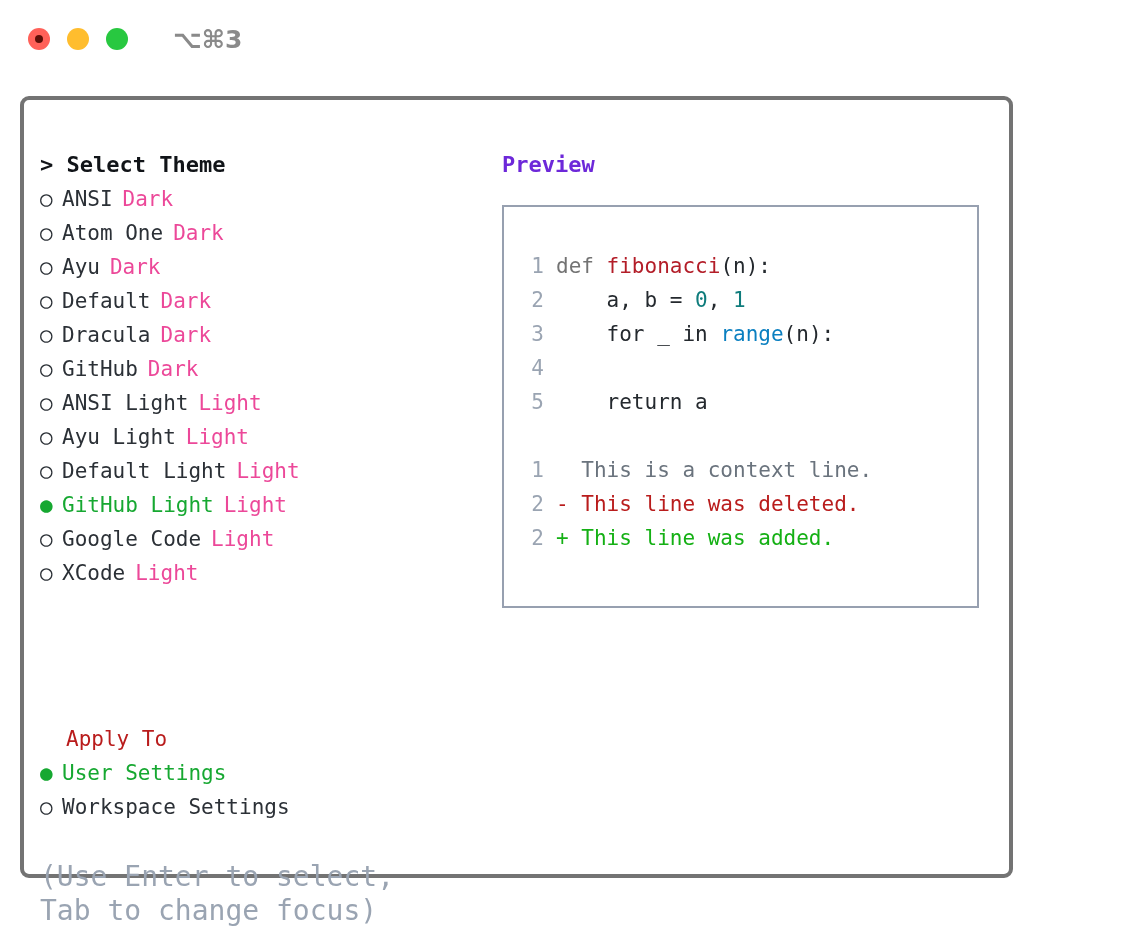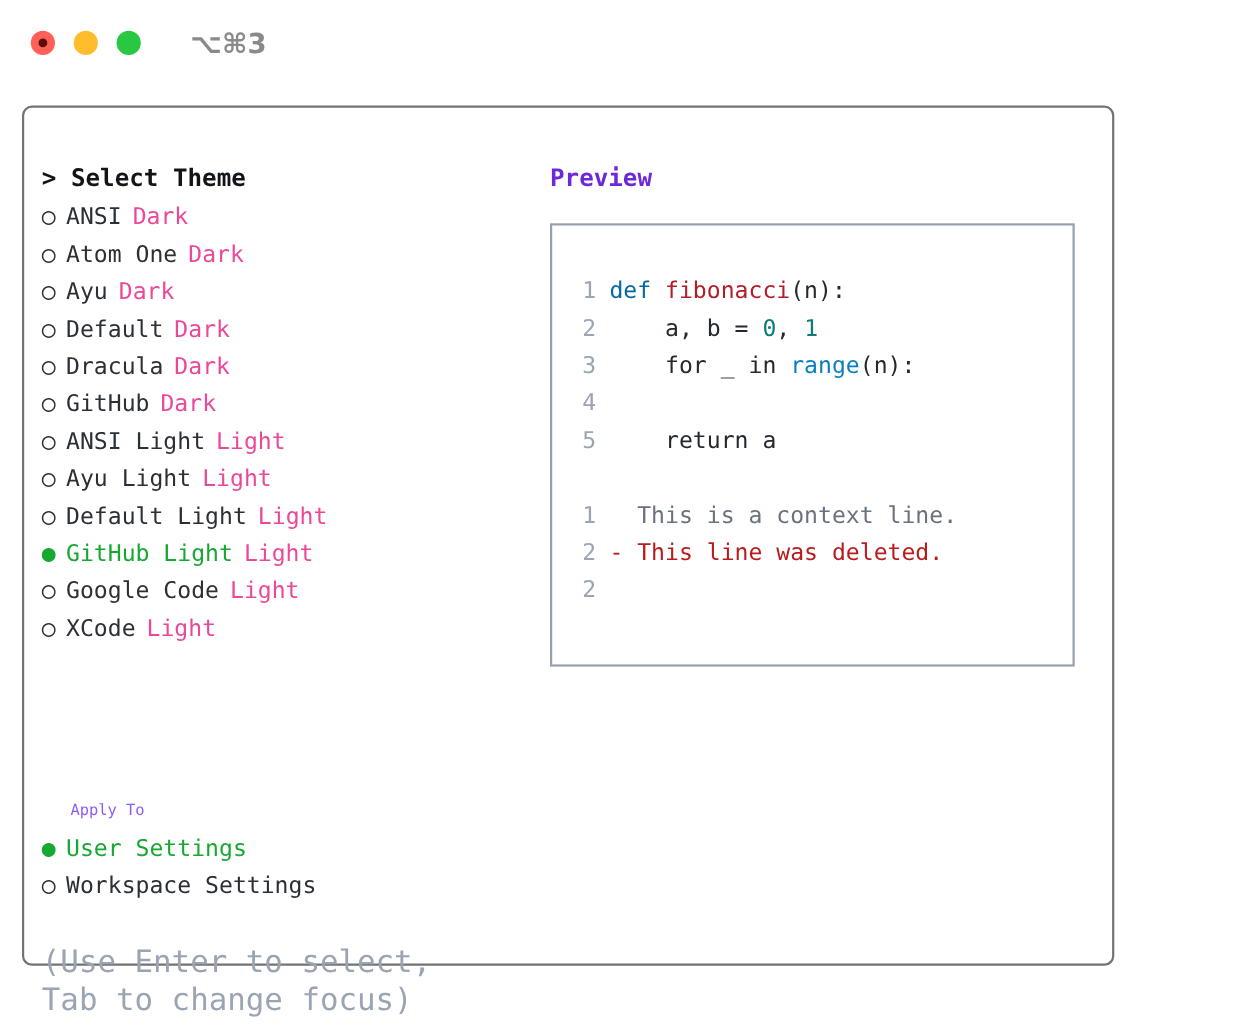--- a/index.html
+++ b/index.html
@@ -71,21 +71,21 @@
     line-height: 1;
   }
 
   
   .panel {
     position: absolute;
     left: 20px;
     top: 96px;
     width: 993px;
     height: 782px;
-    border: 2px solid #737373;
+    border: 4px solid #737373;
     border-radius: 9px;
     box-sizing: border-box;
     background: #ffffff;
   }
 
   .panel-inner {
     position: relative;
     width: 100%;
     height: 100%;
   }
@@ -130,22 +130,22 @@
   }
 
   
   .applyto {
     position: absolute;
     left: 16px;
     top: 622px;
     width: 440px;
   }
   .applyto-label {
-    font-size: 14px;
-    color: #8b5cf6;
+    font-size: 21px;
+    color: #b91c1c;
     line-height: 34px;
     padding-left: 26px;
     white-space: pre;
   }
   .applyto-row {
     display: flex;
     align-items: baseline;
     font-size: 21px;
     line-height: 34px;
     color: #2b3036;
@@ -196,21 +196,21 @@
   }
   .lineno {
     width: 28px;
     flex: none;
     text-align: right;
     color: #9aa4b2;
     margin-right: 12px;
   }
   .code-text { color: #24292e; }
 
-  .tok-kw   { color: #0369a1; }
+  .tok-kw   { color: #737373; }
   .tok-fn   { color: #b31d28; }
   .tok-num  { color: #0f7c7c; }
   .tok-call { color: #0a7fc0; }
   .tok-plain{ color: #24292e; }
 
   .diff-gap { height: 34px; }
   .diff-context { color: #6a737d; }
   .diff-del     { color: #b91c1c; }
   .diff-add     { color: #14b014; }
 </style>
@@ -266,20 +266,20 @@
               <div class="code-line"><span class="lineno">1</span><span class="code-text"><span class="tok-kw">def </span><span class="tok-fn">fibonacci</span><span class="tok-plain">(n):</span></span></div>
               <div class="code-line"><span class="lineno">2</span><span class="code-text"><span class="tok-plain">    a, b = </span><span class="tok-num">0</span><span class="tok-plain">, </span><span class="tok-num">1</span></span></div>
               <div class="code-line"><span class="lineno">3</span><span class="code-text"><span class="tok-plain">    for _ in </span><span class="tok-call">range</span><span class="tok-plain">(n):</span></span></div>
               <div class="code-line"><span class="lineno">4</span></div>
               <div class="code-line"><span class="lineno">5</span><span class="code-text"><span class="tok-plain">    return a</span></span></div>
             </div>
           <div class="diff-gap"></div>
           <div id="diff-lines">
               <div class="code-line"><span class="lineno">1</span><span class="diff-context">  This is a context line.</span></div>
               <div class="code-line"><span class="lineno">2</span><span class="diff-del">- This line was deleted.</span></div>
-              <div class="code-line"><span class="lineno">2</span></div>
+              <div class="code-line"><span class="lineno">2</span><span class="diff-add">+ This line was added.</span></div>
             </div>
         </div>
       </div>
 
     </div>
   </div>
 </div>
 
 </body></html>

